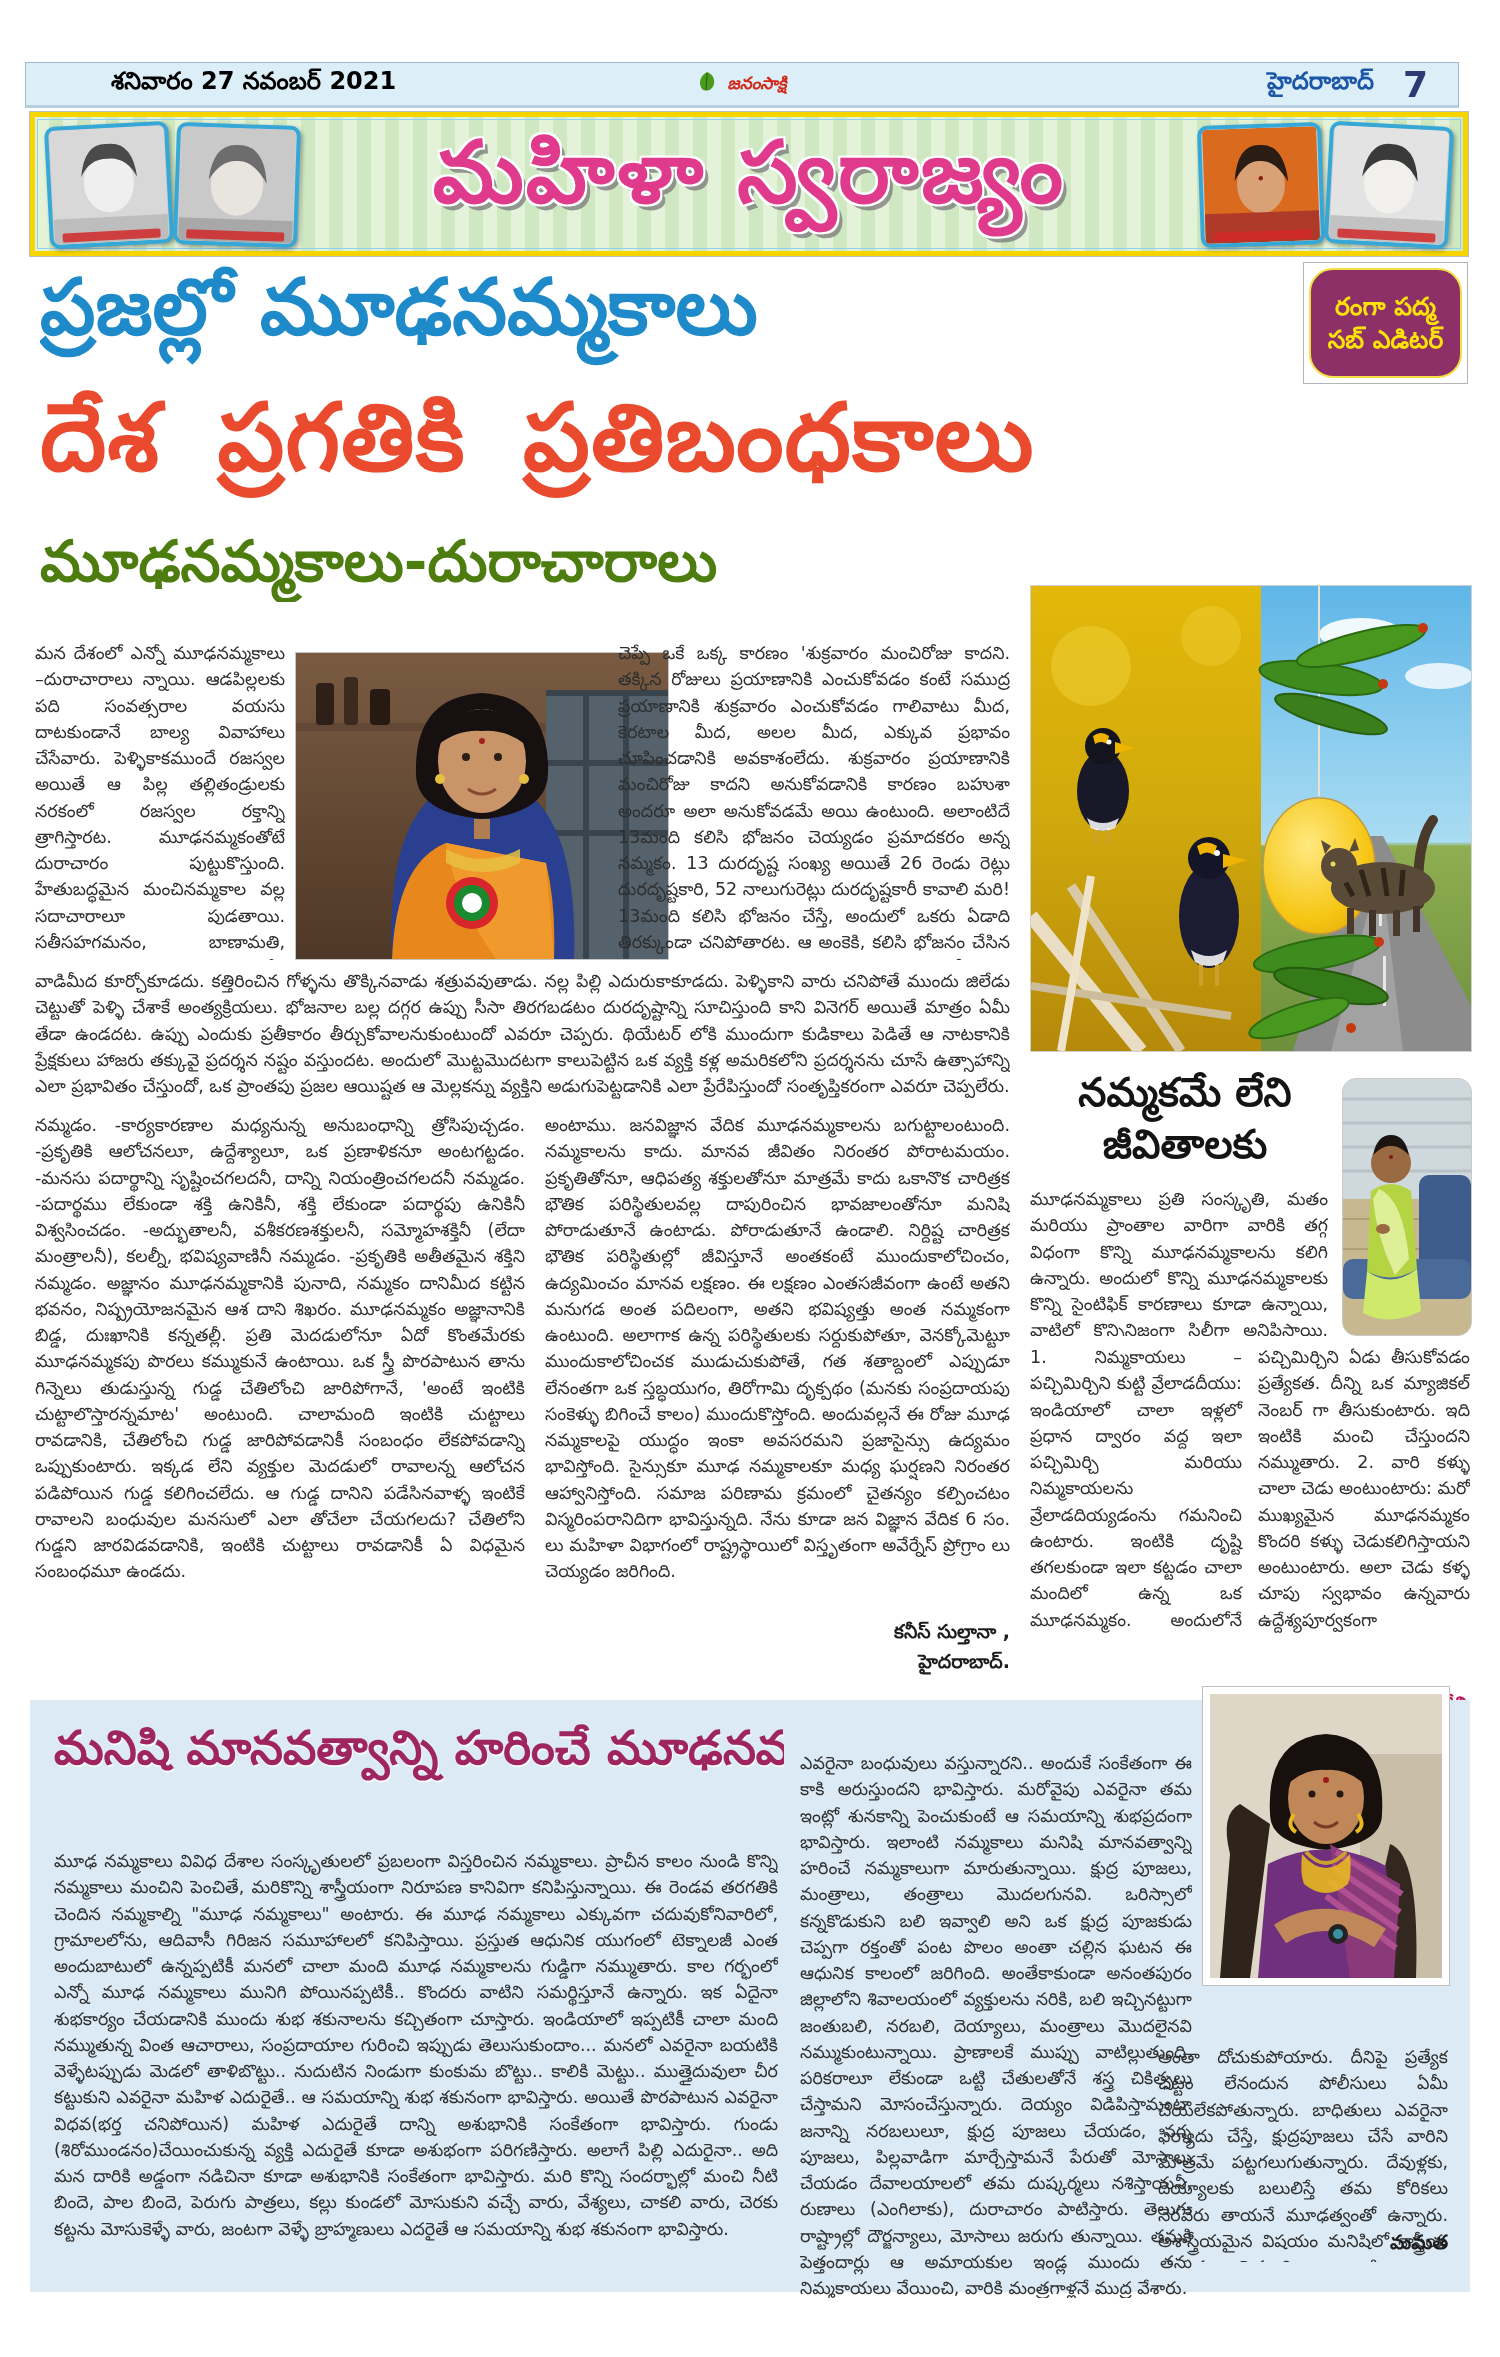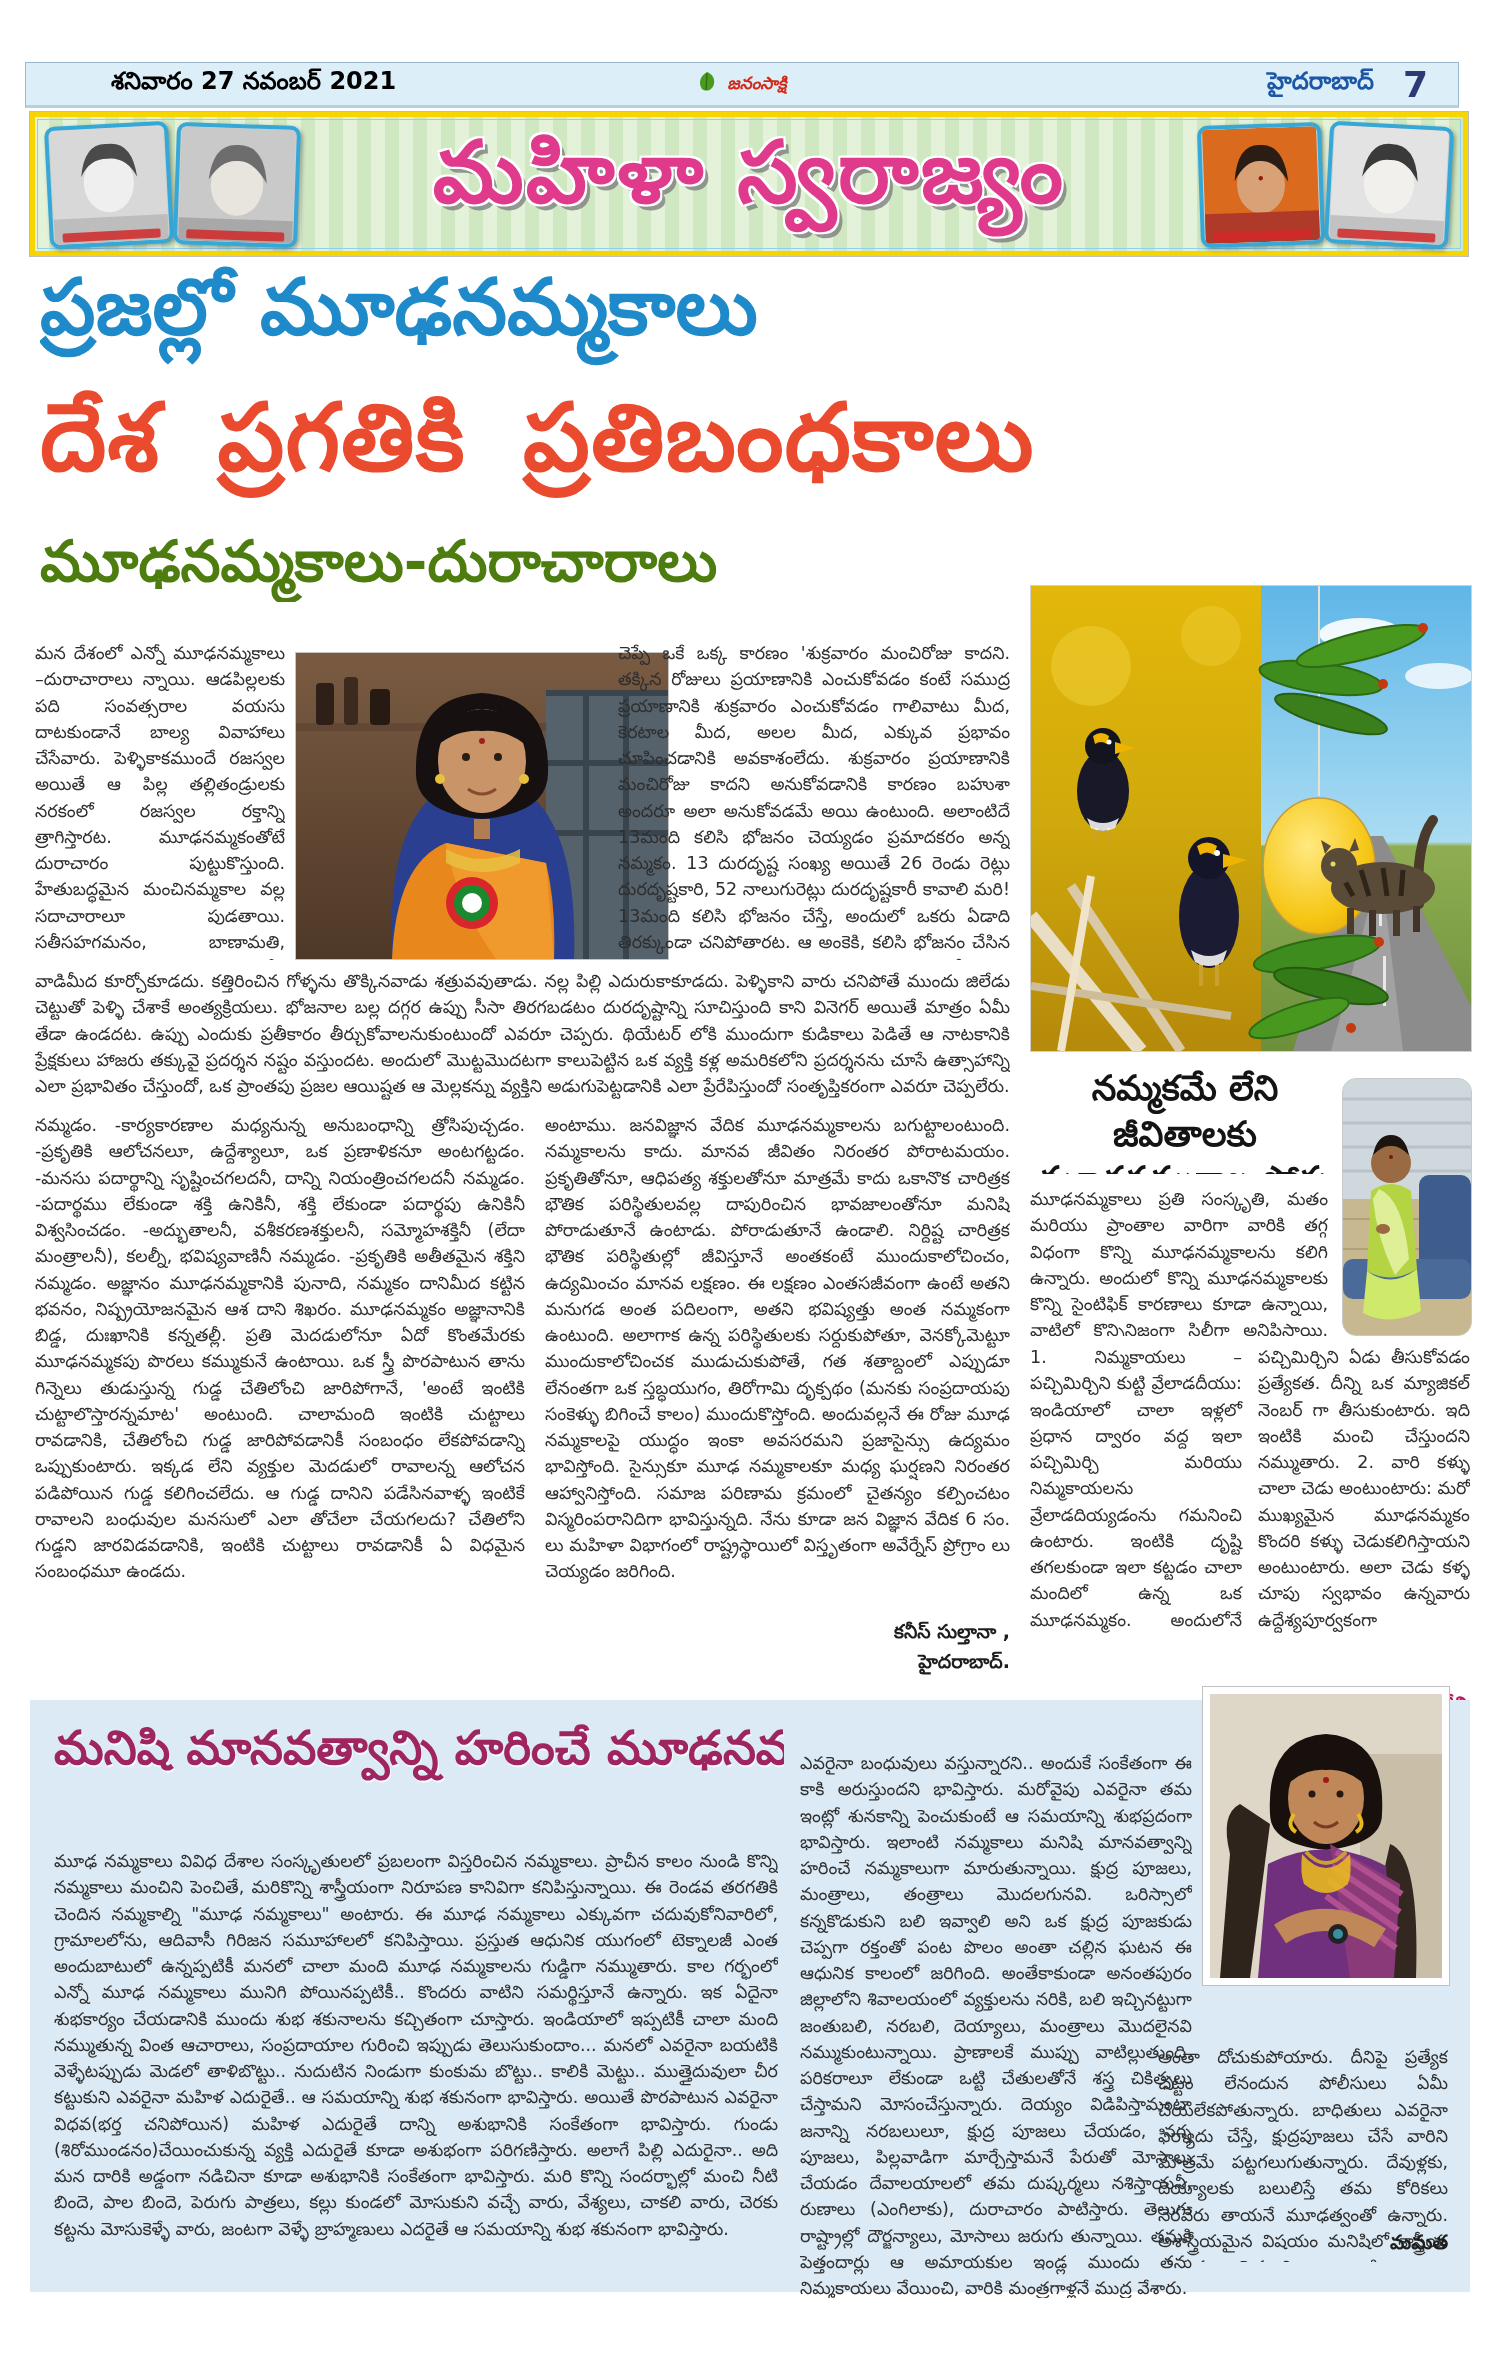--- a/index.html
+++ b/index.html
@@ -59,21 +59,21 @@
 
   .portrait1{position:absolute;left:295px;top:652px;width:372px;height:306px;border:1px solid #c5c5c5;
              overflow:hidden;background:#6b4a33;}
   .portrait1 svg{display:block;width:100%;height:100%;}
 
   .feature{position:absolute;left:1030px;top:585px;width:440px;height:465px;overflow:hidden;border:1px solid #d0d0d0;}
   .feature svg{display:block;width:100%;height:100%;}
 
   
   .s2-head{position:absolute;left:1030px;top:1066px;width:310px;height:108px;text-align:center;
-           font-size:35px;font-weight:bold;color:#141414;line-height:1.3;overflow:hidden;}
+           font-size:40px;font-weight:bold;color:#141414;line-height:1.3;overflow:hidden;}
   .portrait2{position:absolute;left:1342px;top:1078px;width:128px;height:256px;border-radius:14px;
              overflow:hidden;border:1px solid #c9c9c9;background:#cfd8dd;}
   .portrait2 svg{display:block;width:100%;height:100%;}
   .s2-body1{left:1030px;top:1186px;width:298px;height:150px;}
   .s2-body2{left:1030px;top:1344px;width:440px;height:296px;column-count:2;column-gap:16px;}
   .byline2{position:absolute;left:1240px;top:1648px;width:228px;text-align:right;font-weight:bold;
            font-size:19px;color:#be185d;margin-top:44px;}
 
   
   .panel{position:absolute;left:30px;top:1700px;width:1440px;height:592px;background:#dbeaf5;}
@@ -150,20 +150,26 @@
           <ellipse cx="50" cy="49" rx="22" ry="26" fill="#f2f0ec"></ellipse>
           <path d="M26 44 Q30 13 50 14 Q72 13 75 46 Q65 27 50 28 Q35 27 26 44 Z" fill="#3a3a3a"></path>
           <rect y="79" width="100" height="21" fill="#c2c2c2"></rect>
         </svg>
       <span class="cap"></span>
     </div>
   </div>
 
   <div class="kicker">ప్రజల్లో మూఢనమ్మకాలు</div>
 
+  <div class="authorbox">
+    <div class="pill">
+      <span>రంగా పద్మ</span>
+      <span>సబ్ ఎడిటర్</span>
+    </div>
+  </div>
 
   <div class="headline">దేశ ప్రగతికి ప్రతిబంధకాలు</div>
   <div class="subhead">మూఢనమ్మకాలు-దురాచారాలు</div>
 
   <div class="bodytext col-a1">మన దేశంలో ఎన్నో మూఢనమ్మకాలు –దురాచారాలు న్నాయి. ఆడపిల్లలకు పది సంవత్సరాల వయసు దాటకుండానే బాల్య వివాహాలు చేసేవారు. పెళ్ళికాకముందే రజస్వల అయితే ఆ పిల్ల తల్లితండ్రులకు నరకంలో రజస్వల రక్తాన్ని త్రాగిస్తారట. మూఢనమ్మకంతోటే దురాచారం పుట్టుకొస్తుంది. హేతుబద్ధమైన మంచినమ్మకాల వల్ల సదాచారాలూ పుడతాయి. సతీసహగమనం, బాణామతి, అంటరానితనం. ఇవన్నీ మూఢనమ్మకాల వల్ల పుట్టిన దురాచారాలే. అక్కడక్కడా ఈనాటికీ కనబడుతున్నకొన్ని మూఢనమ్మకాలు–దురాచారాలు: విధవరాళ్ళు పూలు, బొట్టు, మెట్టెలు, నగలు పెట్టుకోకూడదు. గర్భిణీ చనిపోతే చెట్టుకు వేళాడదీయాలి కానీ సమాధి చేయకూడదు. కాకి అరిచినా, దువ్వెన జారవిడిచినా చుట్టాలొస్తారు. గొడ్రాలు, విధవరాలు, మాచకమ్మ ఎదురు కావడం అశుభం. తల్లి దండ్రులు చనిపోయిన సంవత్సరంలోపే యుక్తవయసు పిల్లలకు పెళ్ళిళ్ళు చెయ్యాలి, లేదా మూడేళ్ళు ఆగాలి. కుడికాలు పెట్టి ఇంట్లోకి రావాలి. రోలు, గడప మీద తుమ్మకూడదు.</div>
 
   <div class="portrait1">
     <svg viewBox="0 0 372 306">
       <defs>
         <linearGradient id="pbg" x1="0" y1="0" x2="0" y2="1">

